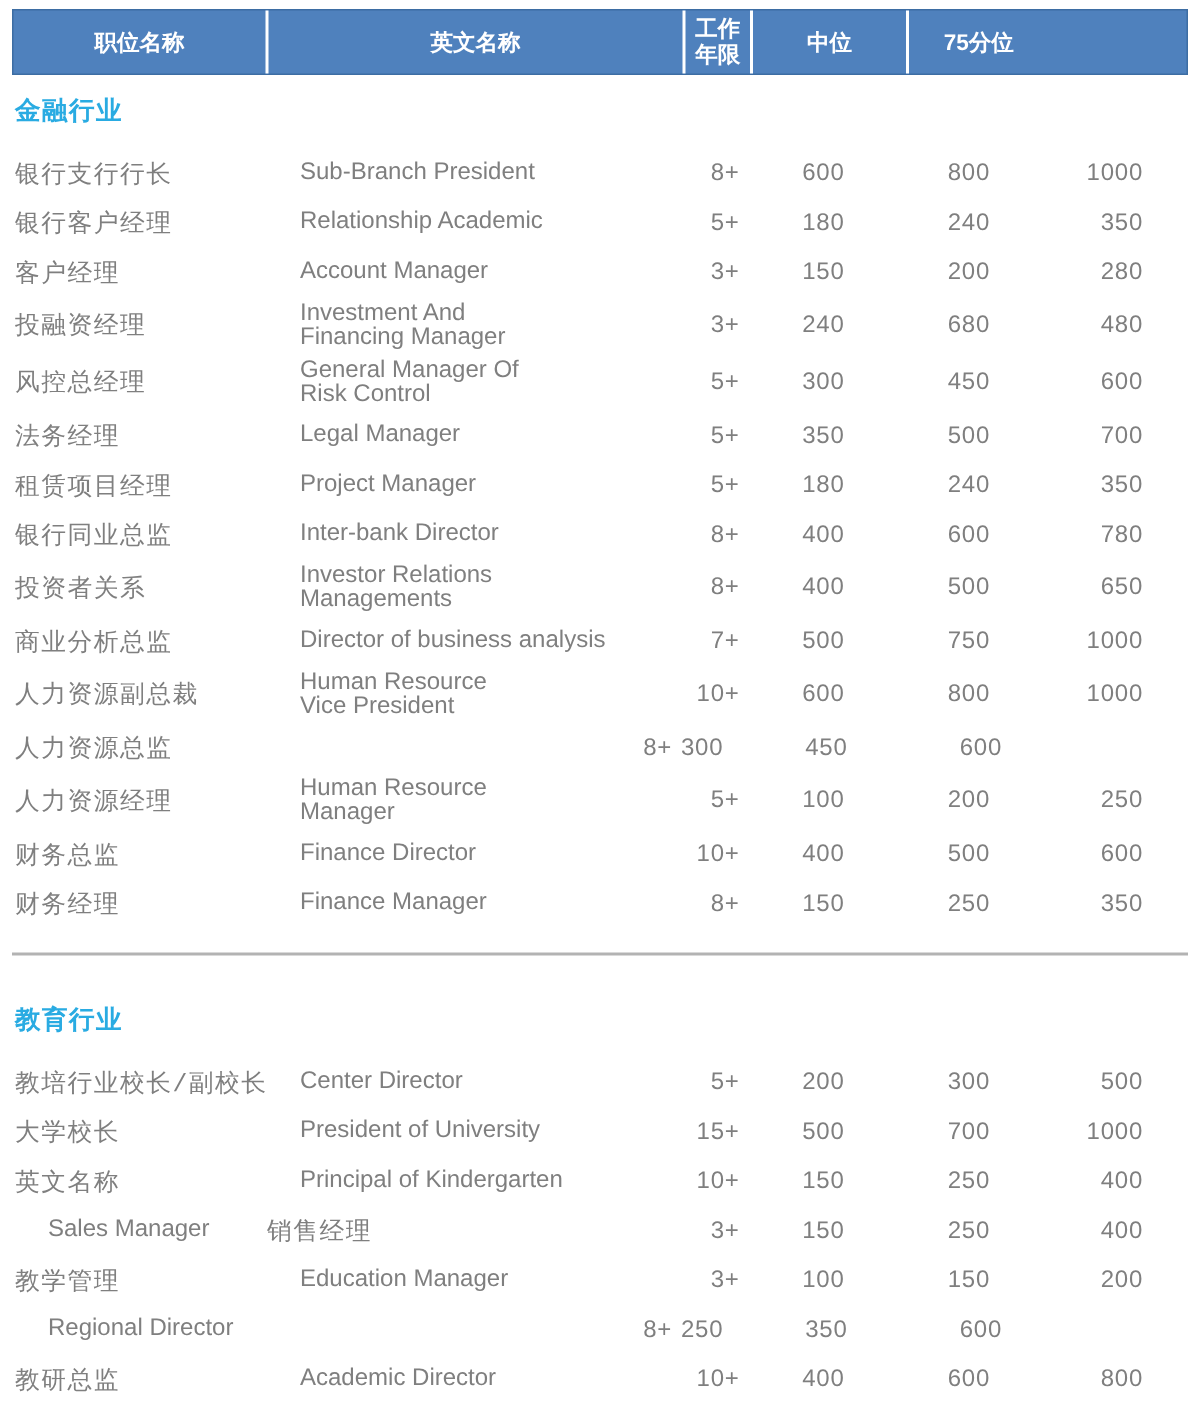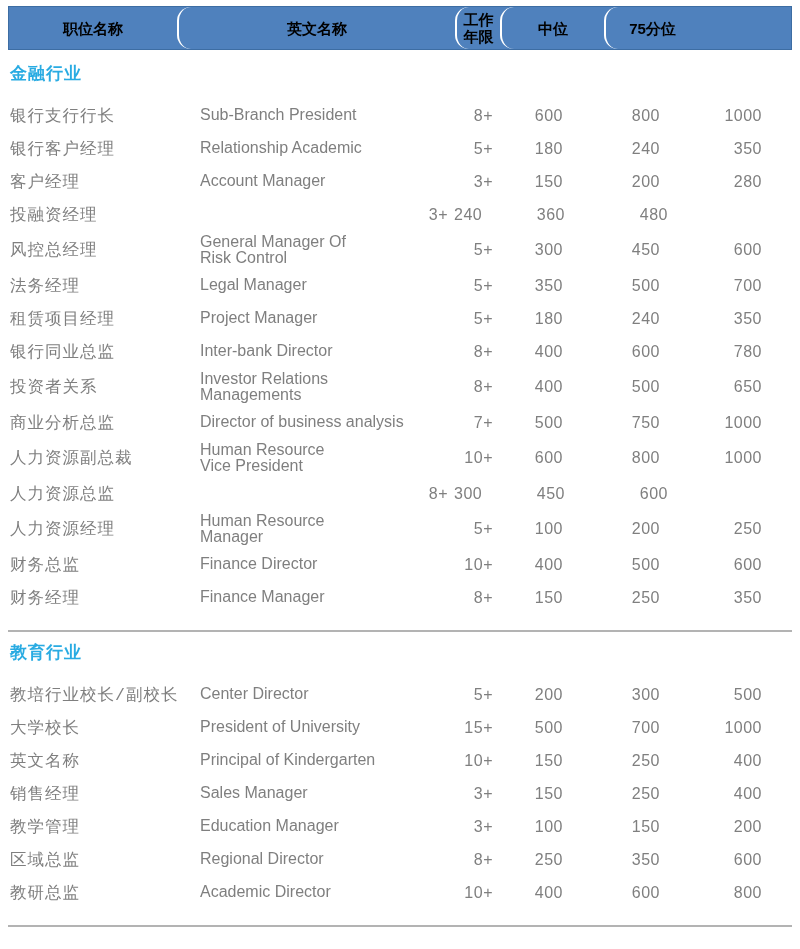--- a/index.html
+++ b/index.html
@@ -26,40 +26,39 @@
     grid-template-columns: 168px 278px 45px 104px 95px 94px;
     height: 44px;
     background: var(--header-bg, #4f81bd);
     border: 1px solid var(--header-border, #3d6da3);
     box-sizing: border-box;
   }
   .hcell {
     display: flex;
     align-items: center;
     justify-content: center;
-    color: #000000;
+    color: #ffffff;
     font-size: 15px;
     font-weight: bold;
     box-sizing: border-box;
     text-align: center;
     line-height: 17px;
     white-space: pre-line;
-    border-radius: 14px;
   }
   .hcell + .hcell { border-left: 2px solid #ffffff; }
   
   .section-title {
     margin: 13px 0 14px 2px;
     font-size: 17px;
     font-weight: bold;
     color: var(--section-title, #29abe2);
     letter-spacing: 1px;
     line-height: 22px;
   }
-  .section + .section .section-title { margin-top: 10px; }
+  .section + .section .section-title { margin-top: 32px; }
   .row {
     display: grid;
     grid-template-columns: 168px 278px 45px 104px 95px 94px;
     min-height: 33px;
     align-items: center;
     color: var(--text, #7f7f7f);
   }
   .cell { box-sizing: border-box; }
   .cn {
     padding-left: 2px;
@@ -130,23 +129,25 @@
     <div class="cell cn">客户经理</div>
     <div class="cell en">Account Manager</div>
     <div class="cell num years">3+</div>
     <div class="cell num p25">150</div>
     <div class="cell num median">200</div>
     <div class="cell num p75">280</div>
   </div>
 
   <div class="row">
     <div class="cell cn">投融资经理</div>
+    <div class="cell en">Investment And
+Financing Manager</div>
     <div class="cell num years">3+</div>
     <div class="cell num p25">240</div>
-    <div class="cell num median">360</div>
+    <div class="cell num median">680</div>
     <div class="cell num p75">480</div>
   </div>
 
   <div class="row">
     <div class="cell cn">风控总经理</div>
     <div class="cell en">General Manager Of
 Risk Control</div>
     <div class="cell num years">5+</div>
     <div class="cell num p25">300</div>
     <div class="cell num median">450</div>
@@ -272,39 +273,38 @@
   <div class="row">
     <div class="cell cn">英文名称</div>
     <div class="cell en">Principal of Kindergarten</div>
     <div class="cell num years">10+</div>
     <div class="cell num p25">150</div>
     <div class="cell num median">250</div>
     <div class="cell num p75">400</div>
   </div>
 
   <div class="row">
+    <div class="cell en">Sales Manager</div>
     <div class="cell cn">销售经理</div>
-    <div class="cell en">Sales Manager</div>
     <div class="cell num years">3+</div>
     <div class="cell num p25">150</div>
     <div class="cell num median">250</div>
     <div class="cell num p75">400</div>
   </div>
 
   <div class="row">
     <div class="cell cn">教学管理</div>
     <div class="cell en">Education Manager</div>
     <div class="cell num years">3+</div>
     <div class="cell num p25">100</div>
     <div class="cell num median">150</div>
     <div class="cell num p75">200</div>
   </div>
 
   <div class="row">
-    <div class="cell cn">区域总监</div>
     <div class="cell en">Regional Director</div>
     <div class="cell num years">8+</div>
     <div class="cell num p25">250</div>
     <div class="cell num median">350</div>
     <div class="cell num p75">600</div>
   </div>
 
   <div class="row">
     <div class="cell cn">教研总监</div>
     <div class="cell en">Academic Director</div>

